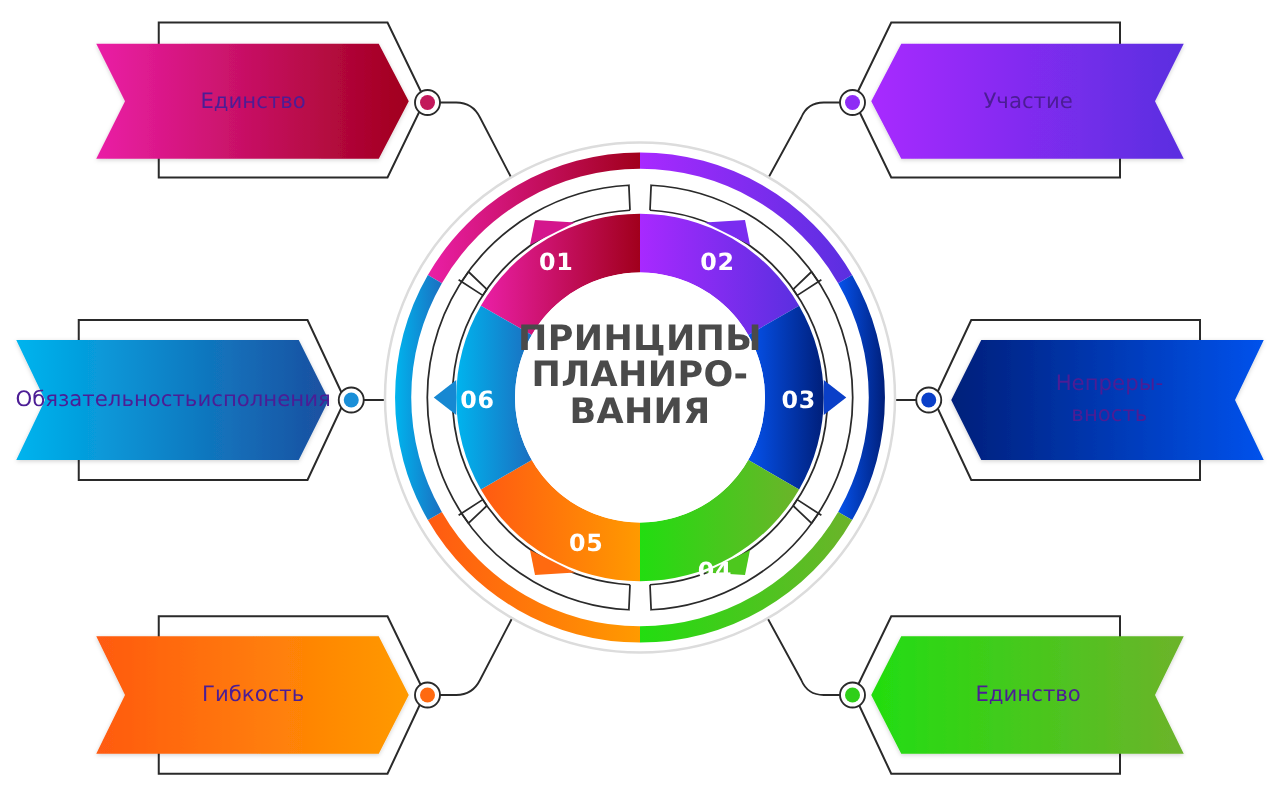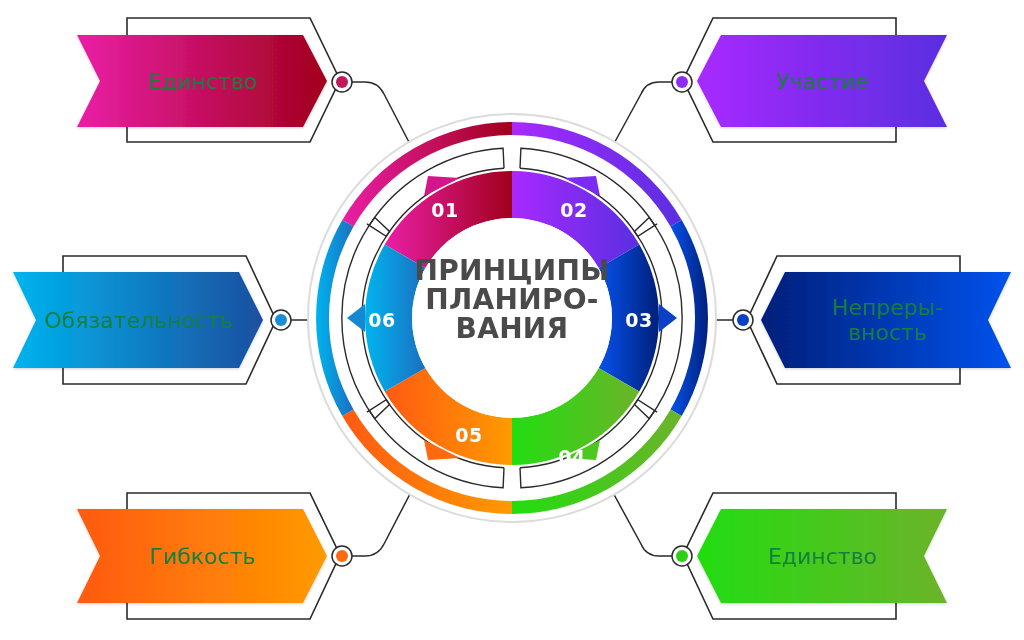--- a/index.html
+++ b/index.html
@@ -1,18 +1,18 @@
 <!DOCTYPE html>
 <html><head>
 <meta charset="utf-8">
 <style>
   html, body { margin:0; padding:0; background:#ffffff; }
   body { width:1024px; height:640px; overflow:hidden; position:relative; font-family:"Liberation Sans", "DejaVu Sans", sans-serif; }
   #stage { position:absolute; left:0; top:0; width:1024px; height:640px; }
-  .lbl { position:absolute; color:#15803d; font-family:"DejaVu Sans", "Liberation Sans", sans-serif; font-size:22px; line-height:25px; text-align:right; display:flex; align-items:center; justify-content:center; }
+  .lbl { position:absolute; color:#4c1d95; font-family:"DejaVu Sans", "Liberation Sans", sans-serif; font-size:17px; line-height:25px; text-align:right; display:flex; align-items:center; justify-content:center; }
   .num { position:absolute; color:#ffffff; font-family:"DejaVu Sans", sans-serif; font-weight:bold; font-size:19px; letter-spacing:0.5px; width:50px; text-align:center; }
   .center-title { position:absolute; left:412px; top:256px; width:200px; text-align:center; color:#4a4a4a; font-family:"DejaVu Sans", sans-serif; font-weight:bold; font-size:28px; line-height:29px; letter-spacing:0.3px; }
   .center-title div { display:block; }
 </style>
 </head>
 <body>
 
 <svg id="stage" width="1024" height="640" viewBox="0 0 1024 640" xmlns="http://www.w3.org/2000/svg">
   <defs>
     <linearGradient id="g1" x1="0" y1="0" x2="1" y2="0">
@@ -177,13 +177,14 @@
   <span>вность</span>
 </div>
 <div class="lbl" style="left:720px; top:509px; width:205px; height:94px;">
   <span>Единство</span>
 </div>
 <div class="lbl" style="left:100px; top:509px; width:205px; height:94px;">
   <span>Гибкость</span>
 </div>
 <div class="lbl" style="left:36px; top:272px; width:205px; height:96px; flex-direction:row;">
   <span>Обязательность</span>
+  <span>исполнения</span>
 </div>
 
 </body></html>

